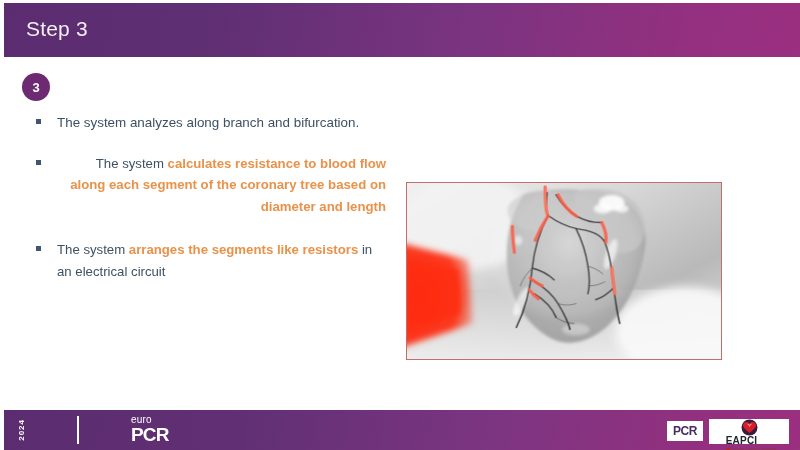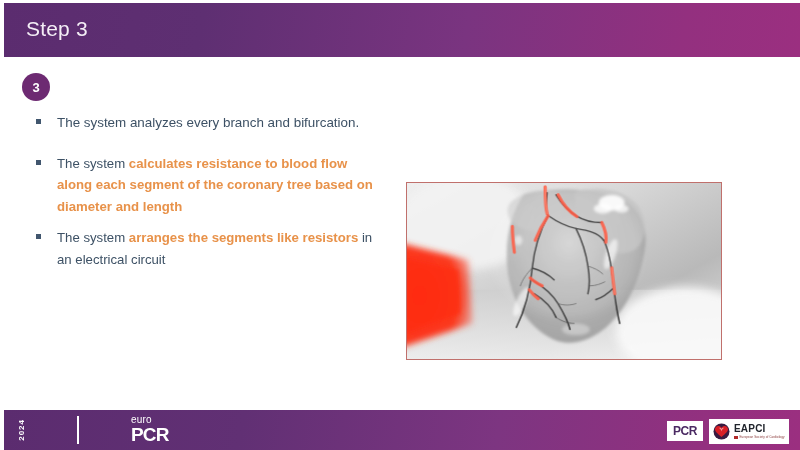--- a/index.html
+++ b/index.html
@@ -83,21 +83,21 @@
     flex: 1 1 auto;
     font-size: 13.2px;
     line-height: 21.5px;
     color: #3d5165;
   }
   .bullet-text .hl {
     color: #e8924a;
     font-weight: 700;
   }
   #bullet-0 .bullet-text { font-size: 13.4px; }
-  #bullet-1 { margin-bottom: 10px; }
+  #bullet-1 { margin-bottom: 22px; text-align: right; }
   #bullet-1 .bullet-text, #bullet-2 .bullet-text { line-height: 21.5px; }
 
   
   #figure-frame {
     position: absolute;
     left: 406px;
     top: 182px;
     width: 316px;
     height: 178px;
     border: 1.5px solid #c0706c;
@@ -195,20 +195,21 @@
     position: absolute;
     left: 709px;
     top: 419px;
     width: 80px;
     height: 25px;
     background: #ffffff;
     display: flex;
     align-items: center;
     padding-left: 4px;
     box-sizing: border-box;
+    flex-direction: column;
   }
   #eapci-mark {
     flex: 0 0 auto;
     width: 17px;
     height: 17px;
     margin-right: 4px;
   }
   #eapci-textcol {
     display: flex;
     flex-direction: column;
@@ -247,21 +248,21 @@
 
   <div id="step-badge">
     <span>3</span>
   </div>
 
   <div id="bullets">
 
     <div class="bullet-row" id="bullet-0">
       <div class="bullet-marker"></div>
       <div class="bullet-text">
-        <span>The system analyzes every branch and bifurcation.</span>
+        <span>The system analyzes along branch and bifurcation.</span>
       </div>
     </div>
 
     <div class="bullet-row" id="bullet-1">
       <div class="bullet-marker"></div>
       <div class="bullet-text">
         <span>The system </span><span class="hl">calculates resistance to blood flow along each segment of the coronary tree based on diameter and length</span>
       </div>
     </div>
 

